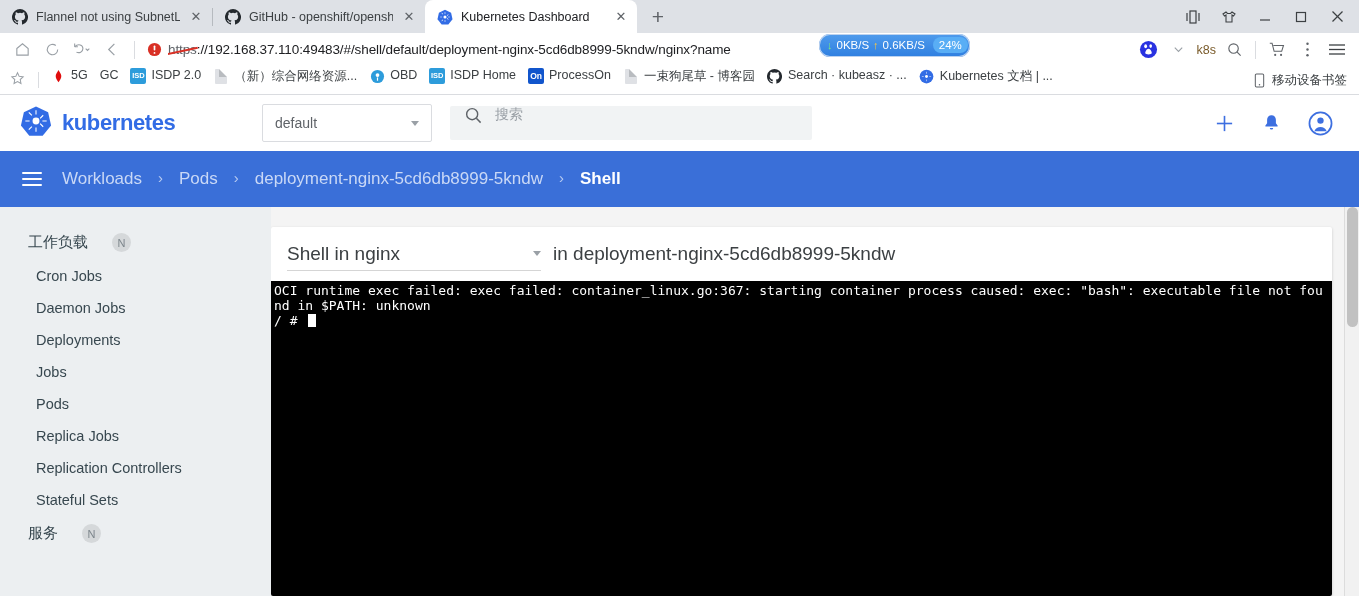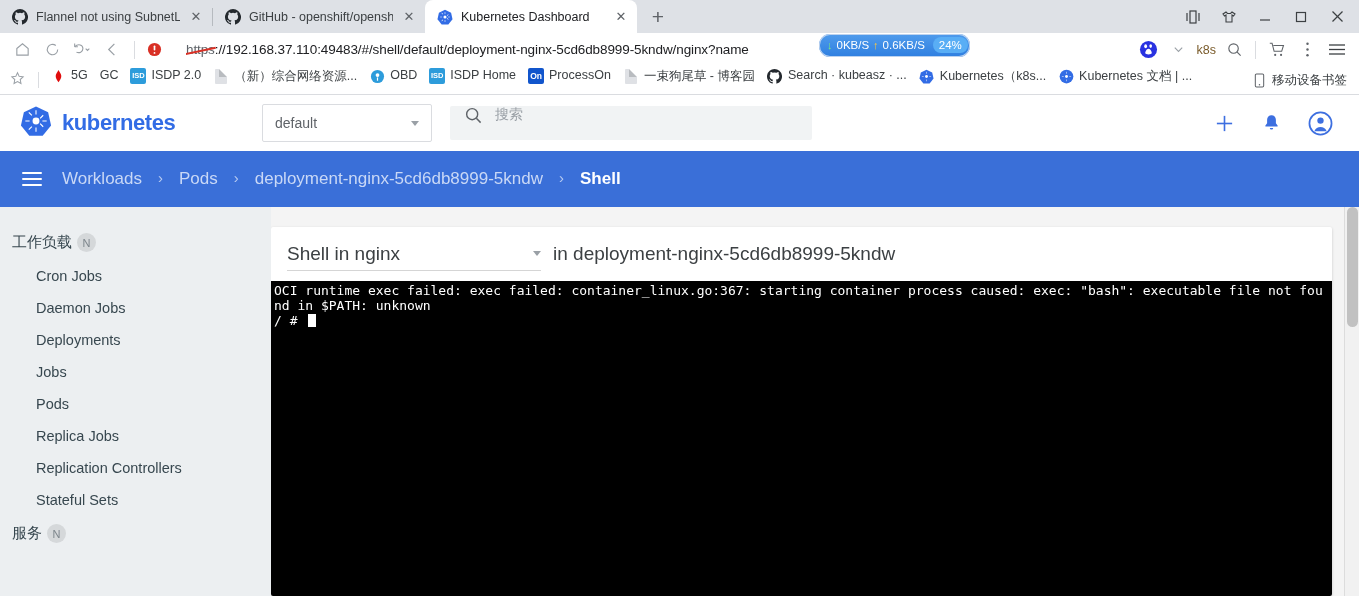--- a/index.html
+++ b/index.html
@@ -67,21 +67,21 @@
   }
   .navbtn {
     width: 28px; height: 26px; display: flex;
     align-items: center; justify-content: center;
     color: #5f6368; flex: 0 0 auto;
   }
   .nav-sep { width: 1px; height: 18px; background: #dadce0; margin: 0 6px; }
 
   .omnibox {
     flex: 1; height: 26px; display: flex; align-items: center;
-    gap: 24px; position: relative; min-width: 0; padding-left: 4px;
+    gap: 6px; position: relative; min-width: 0; padding-left: 4px;
   }
   .warn-icon { width: 15px; height: 15px; flex: 0 0 15px; }
   .url-text {
     font-size: 13.5px; color: #202124; white-space: nowrap;
     overflow: hidden; letter-spacing: -0.1px;
   }
   .url-scheme { position: relative; color: #5f6368; }
   .url-scheme::after {
     content: ""; position: absolute; left: -1px; right: -1px;
     top: 50%; height: 1.6px; background: #d93025;
@@ -177,22 +177,22 @@
   .crumb.current { color: #fff; font-weight: 700; }
   .crumb-sep { color: #b7cbf2; font-size: 15px; }
 
   .body-row { flex: 1; display: flex; min-height: 0; }
 
   .sidebar {
     width: 271px; flex: 0 0 271px; background: #eceff1;
     padding-top: 18px; overflow: hidden; position: relative;
   }
   .nav-group {
-    display: flex; align-items: center; gap: 5px;
-    padding: 8px 12px; font-size: 15px; color: #37474f;
+    display: flex; align-items: center; gap: 24px;
+    padding: 8px 28px; font-size: 15px; color: #37474f;
   }
   .nav-badge {
     width: 19px; height: 19px; border-radius: 50%;
     background: #d5d8da; color: #7d868c;
     display: flex; align-items: center; justify-content: center;
     font-size: 11px;
   }
   .nav-item {
     padding: 8px 24px 8px 36px; font-size: 14.5px; color: #37474f;
   }
@@ -466,32 +466,20 @@
       <span class="bm-ico">
         <svg viewBox="0 0 16 16" width="15" height="15">
             <path fill="#24292e" d="M8 0a8 8 0 00-2.53 15.59c.4.07.55-.17.55-.38l-.01-1.49c-2.01.36-2.53-.49-2.69-.94-.09-.23-.48-.94-.82-1.13-.28-.15-.68-.52-.01-.53.63-.01 1.08.58 1.23.82.72 1.21 1.87.87 2.33.66.07-.52.28-.87.51-1.07-1.78-.2-3.64-.89-3.64-3.95 0-.87.31-1.59.82-2.15-.08-.2-.36-1.02.08-2.12 0 0 .67-.21 2.2.82a7.4 7.4 0 014 0c1.53-1.04 2.2-.82 2.2-.82.44 1.1.16 1.92.08 2.12.51.56.82 1.27.82 2.15 0 3.07-1.87 3.75-3.65 3.95.29.25.54.73.54 1.48l-.01 2.2c0 .21.15.46.55.38A8 8 0 008 0z"></path>
           </svg>
       </span>
       <span>Search · kubeasz · ...</span>
     </div>
     <div class="bm">
       <span class="bm-ico">
         <svg viewBox="0 0 24 24" width="15" height="15">
-            <path fill="#326ce5" d="M12 1.2l9.1 4.3 2.2 9.8-6.3 7.8H7L.7 15.3 2.9 5.5z"></path>
-            <g fill="#fff">
-              <circle cx="12" cy="12" r="2.3"></circle>
-              <path d="M11.6 4.4h.8v3h-.8zM11.6 16.6h.8v3h-.8zM4.6 11.6h3v.8h-3zM16.4 11.6h3v.8h-3z"></path>
-            </g>
-          </svg>
-      </span>
-      <span>Kubernetes（k8s...</span>
-    </div>
-    <div class="bm">
-      <span class="bm-ico">
-        <svg viewBox="0 0 24 24" width="15" height="15">
             <circle cx="12" cy="12" r="11" fill="#326ce5"></circle>
             <g fill="#fff">
               <circle cx="12" cy="12" r="2.3"></circle>
               <path d="M11.6 4.4h.8v3h-.8zM11.6 16.6h.8v3h-.8zM4.6 11.6h3v.8h-3zM16.4 11.6h3v.8h-3z"></path>
             </g>
           </svg>
       </span>
       <span>Kubernetes 文档 | ...</span>
     </div>
 

